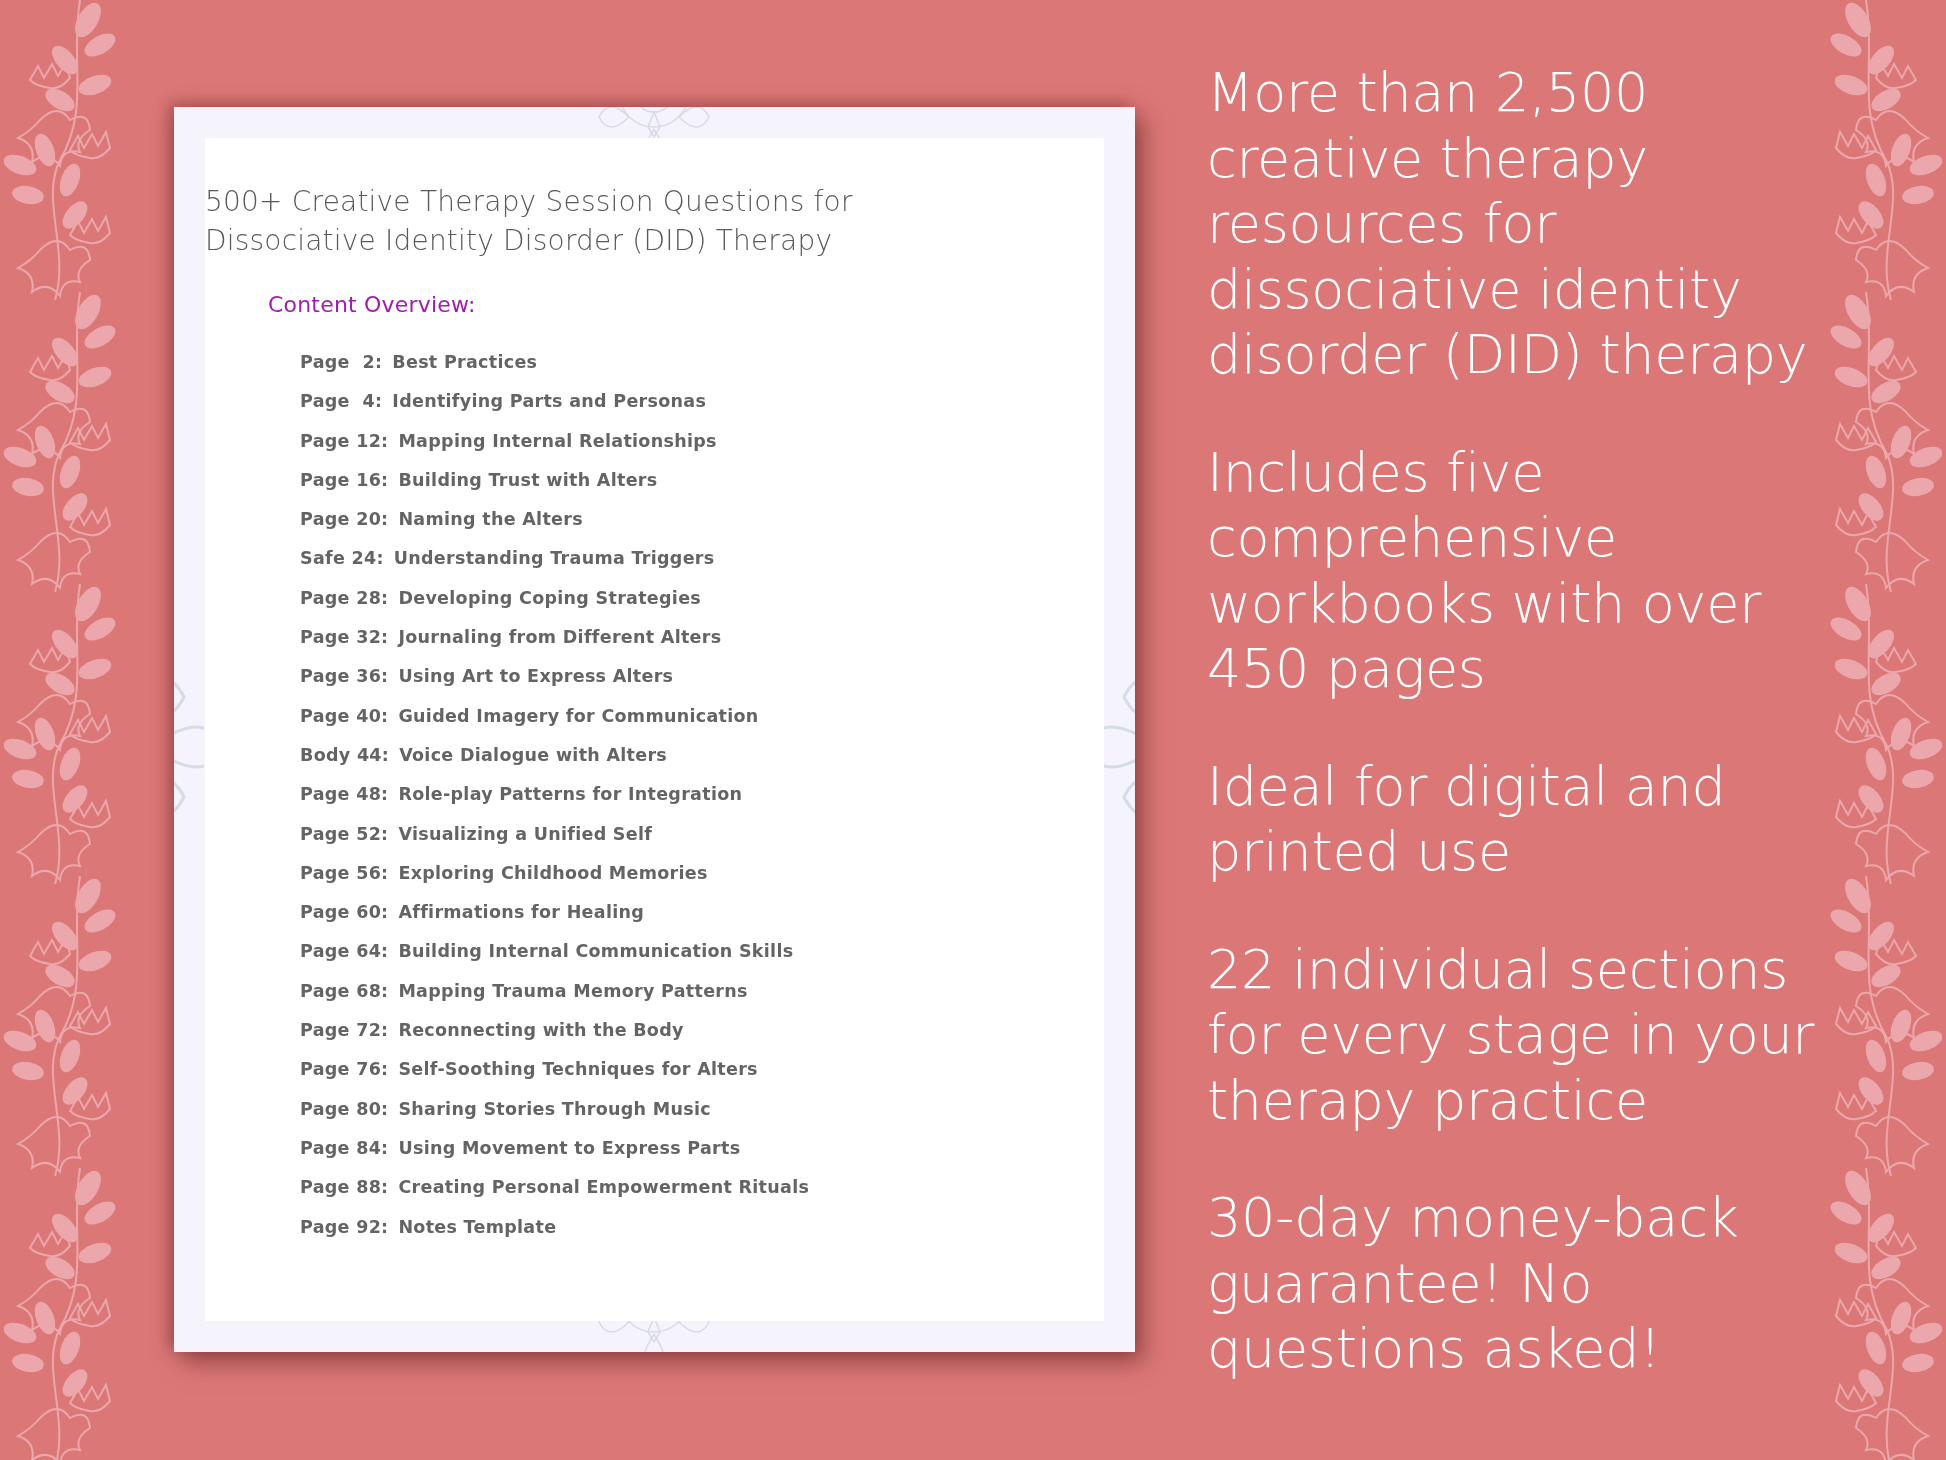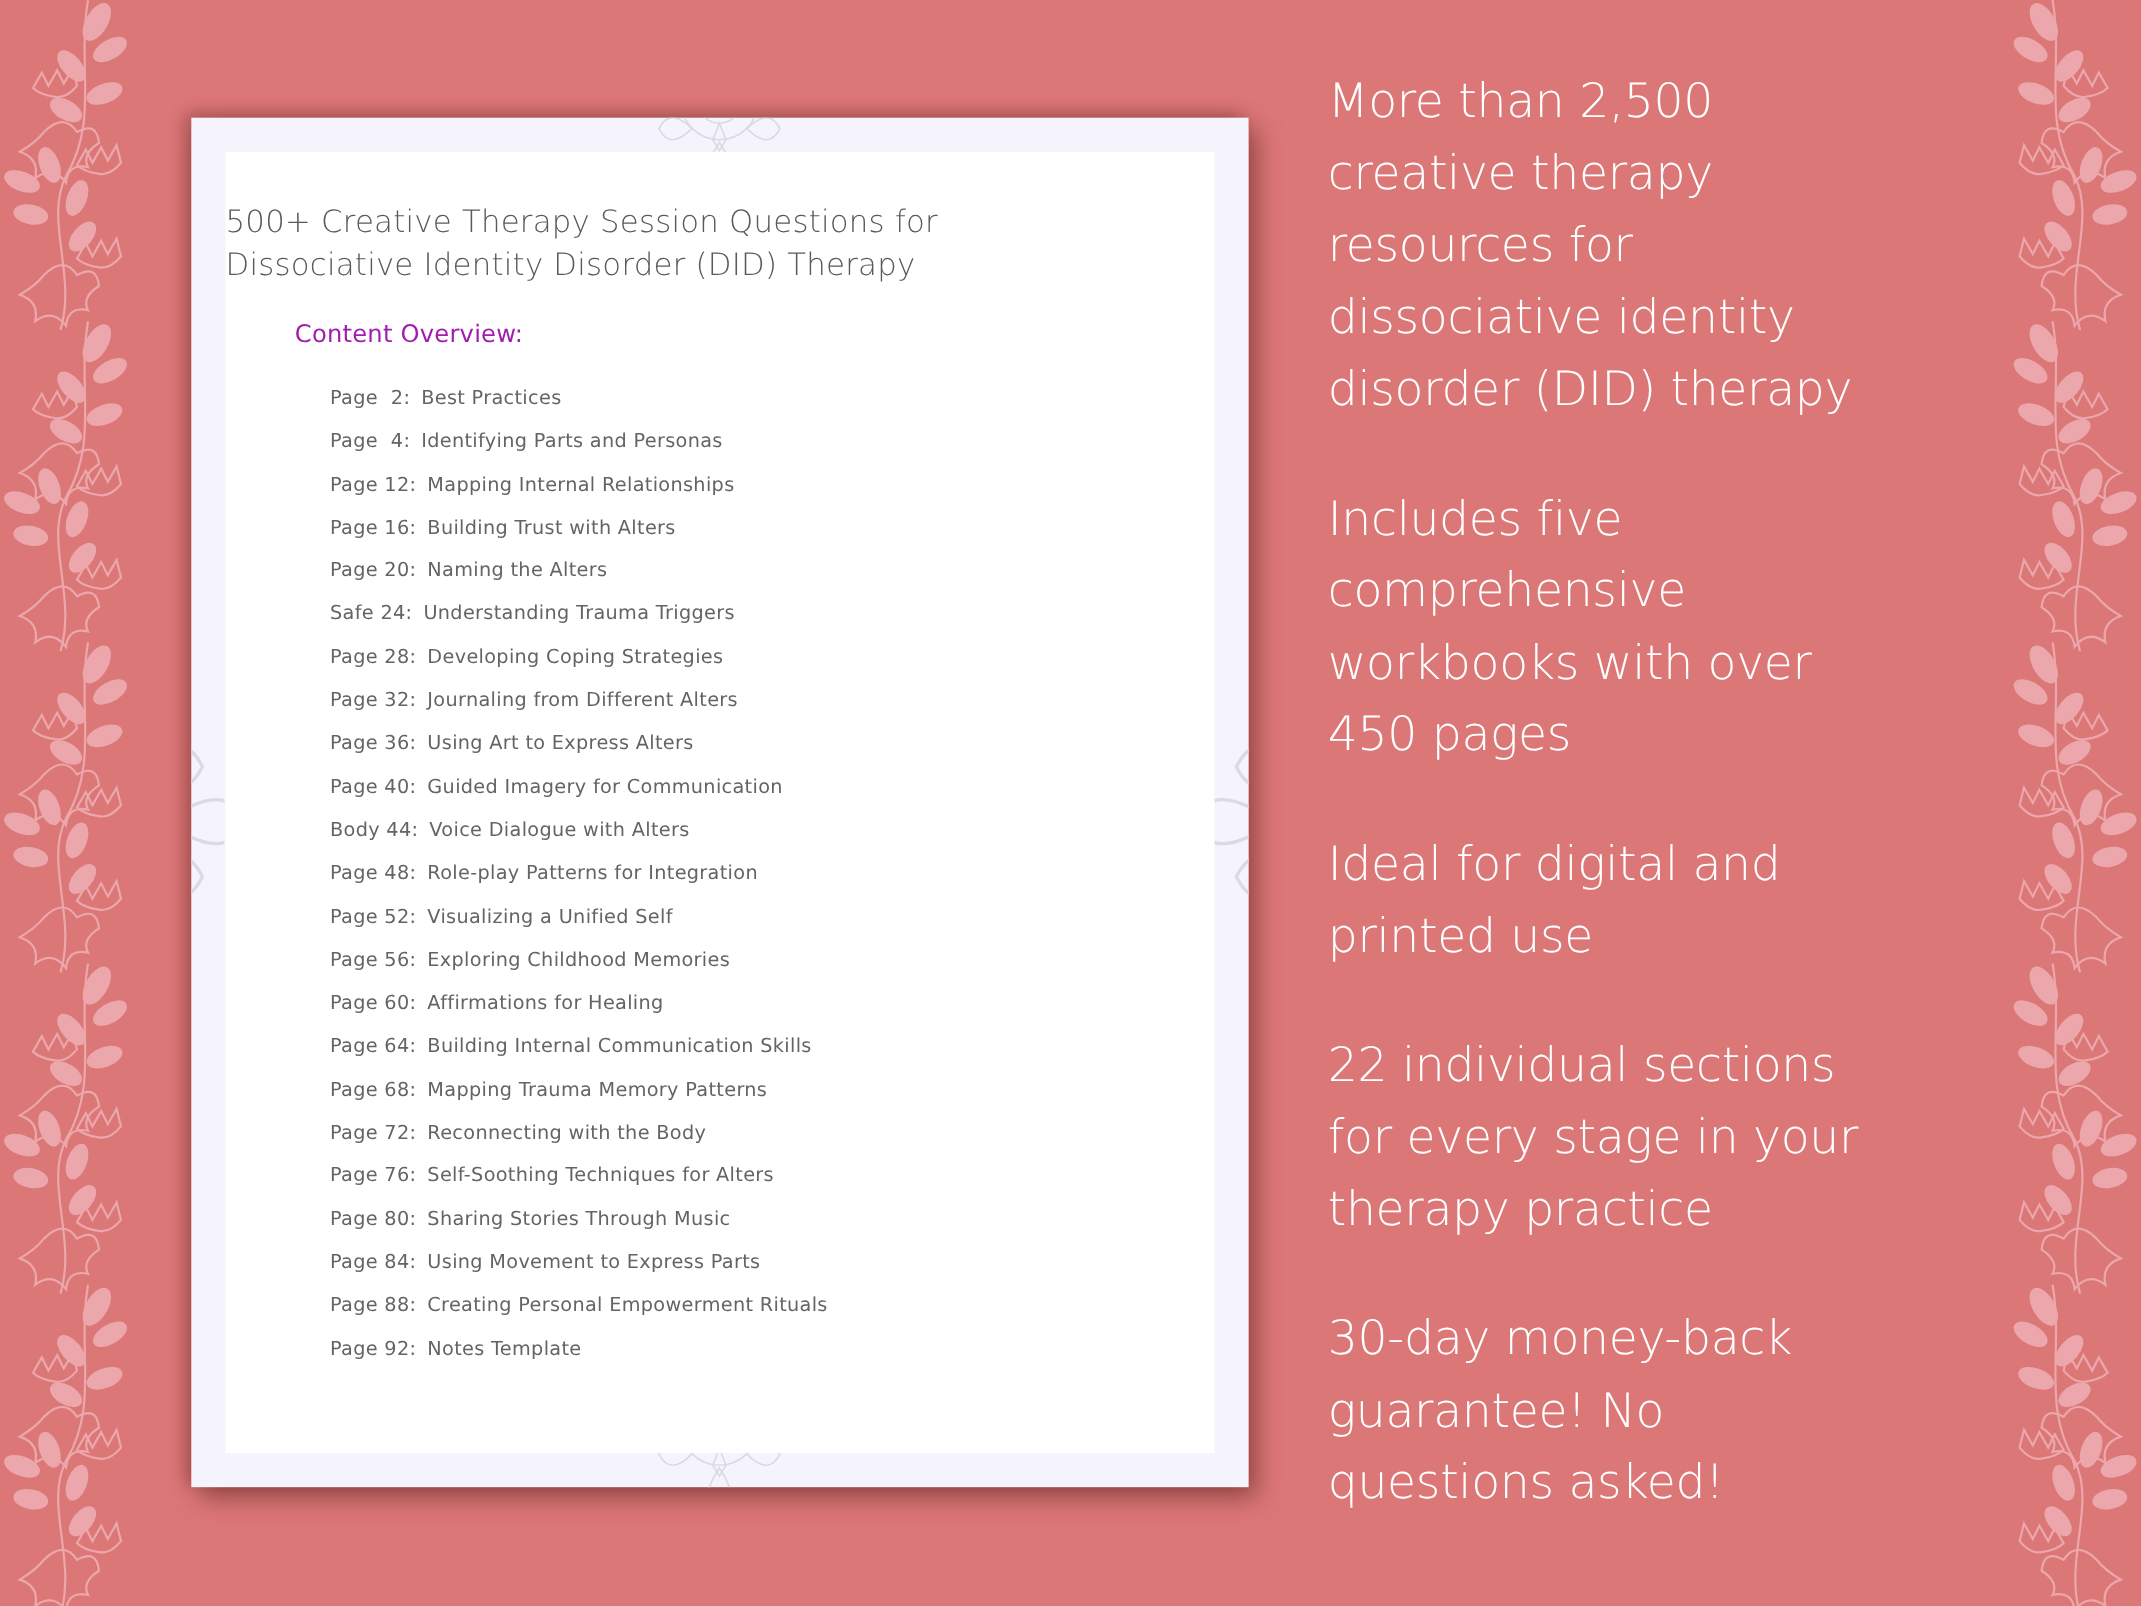--- a/index.html
+++ b/index.html
@@ -31,32 +31,32 @@
     font-family: "DejaVu Sans", sans-serif; font-weight: 300;
     font-size: 28px; line-height: 39px; letter-spacing: 0.2px;
   }
   .overview-label {
     position: absolute; left: 63px; top: 154px;
     font-size: 22px; color: #a21caf; letter-spacing: 0.2px;
   }
   .toc { position: absolute; left: 95px; top: 205px; margin: 0; padding: 0; list-style: none; }
   .toc li {
     height: 39.3px; line-height: 39.3px; font-size: 17.5px; color: #646464;
-    white-space: pre; letter-spacing: 0.3px;
+    white-space: pre; letter-spacing: 0.3px; font-weight: bold;
   }
   .toc li .pg { display: inline; }
   .toc li .sec { display: inline; margin-left: 10px; }
 
   .features {
     position: absolute; left: 1207px; top: 60px; width: 720px;
     color: #ffffff;
   }
   .feature {
     font-family: "DejaVu Sans", sans-serif; font-weight: 300;
-    font-size: 43px; line-height: 65.5px; letter-spacing: -0.3px;
+    font-size: 54px; line-height: 65.5px; letter-spacing: -0.3px;
     margin: 0 0 52px 0;
   }
   .feature span { display: block; white-space: nowrap; }
 </style>
 </head>
 <body>
 
 <svg class="vine left" viewBox="0 0 150 1460" xmlns="http://www.w3.org/2000/svg">
   <g id="vineUnit" fill="#eba7ab" stroke="#eba7ab" stroke-width="2">
     <path d="M80 0 C70 60, 90 110, 60 160 C40 200, 70 250, 55 300" fill="none"></path>

